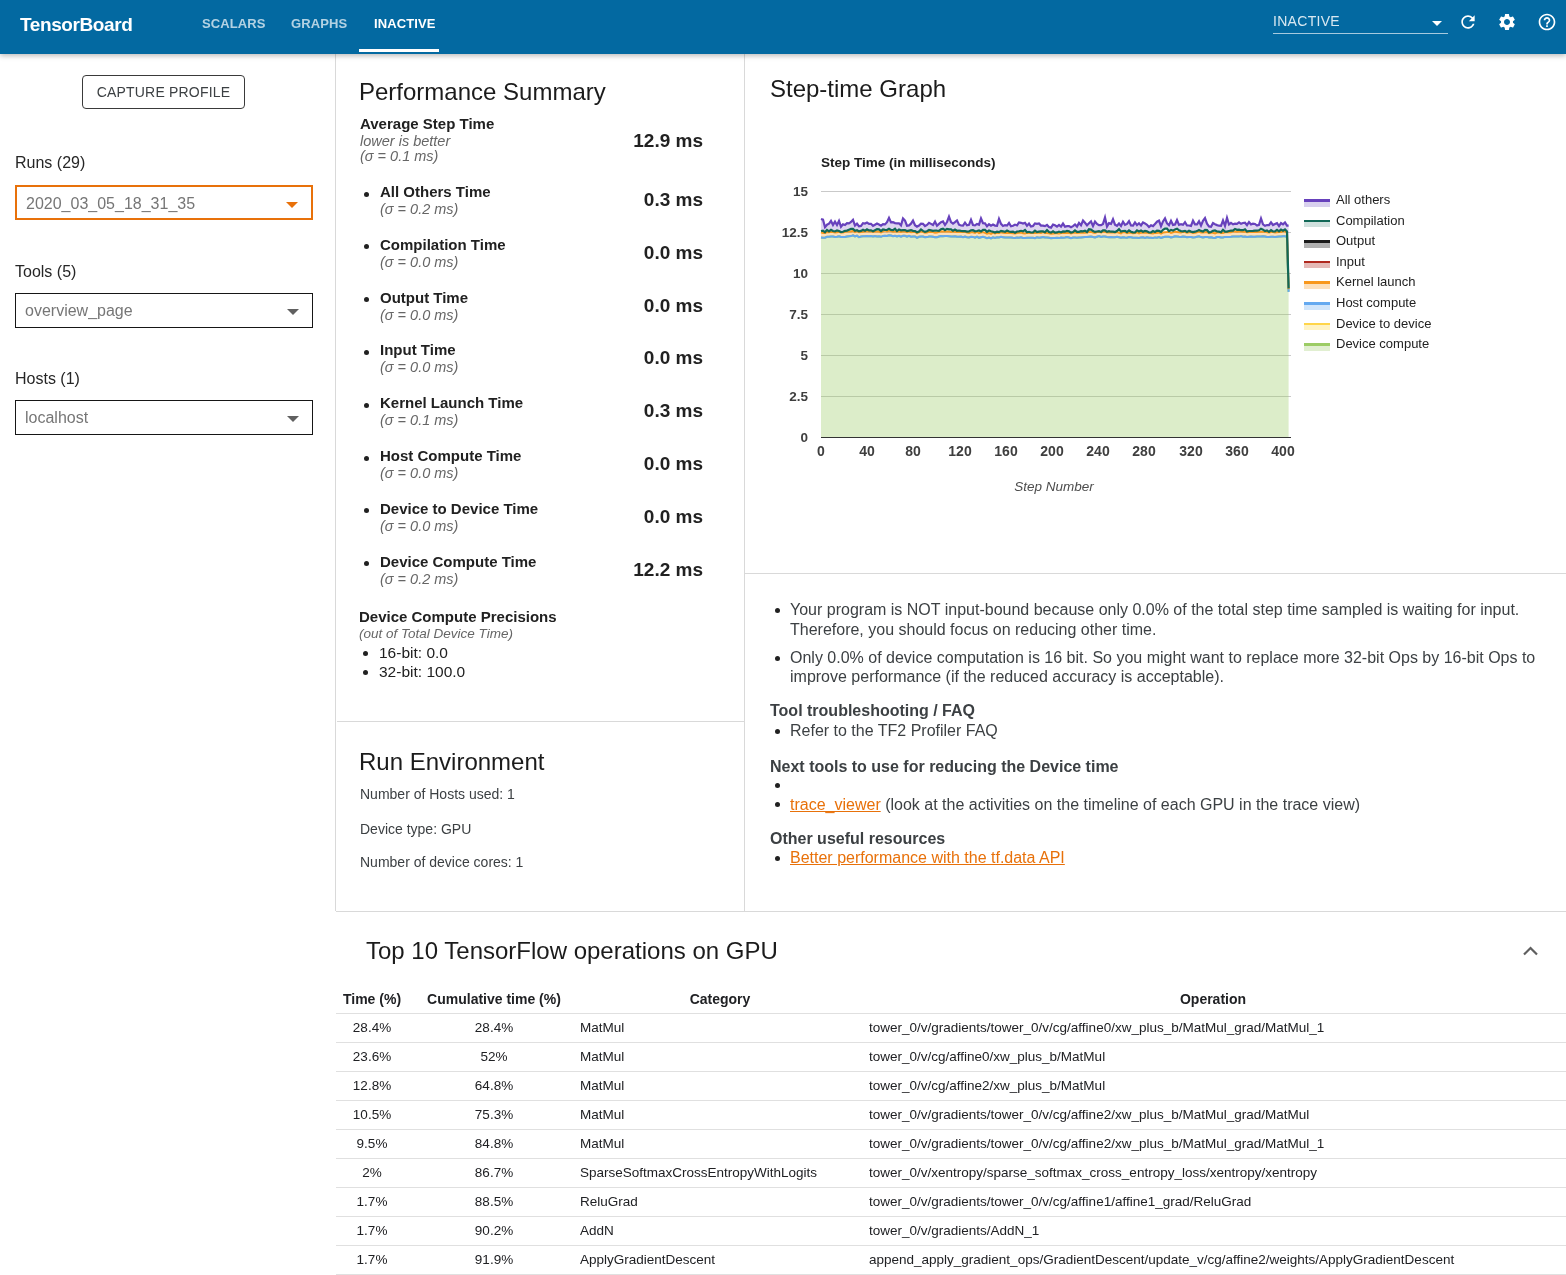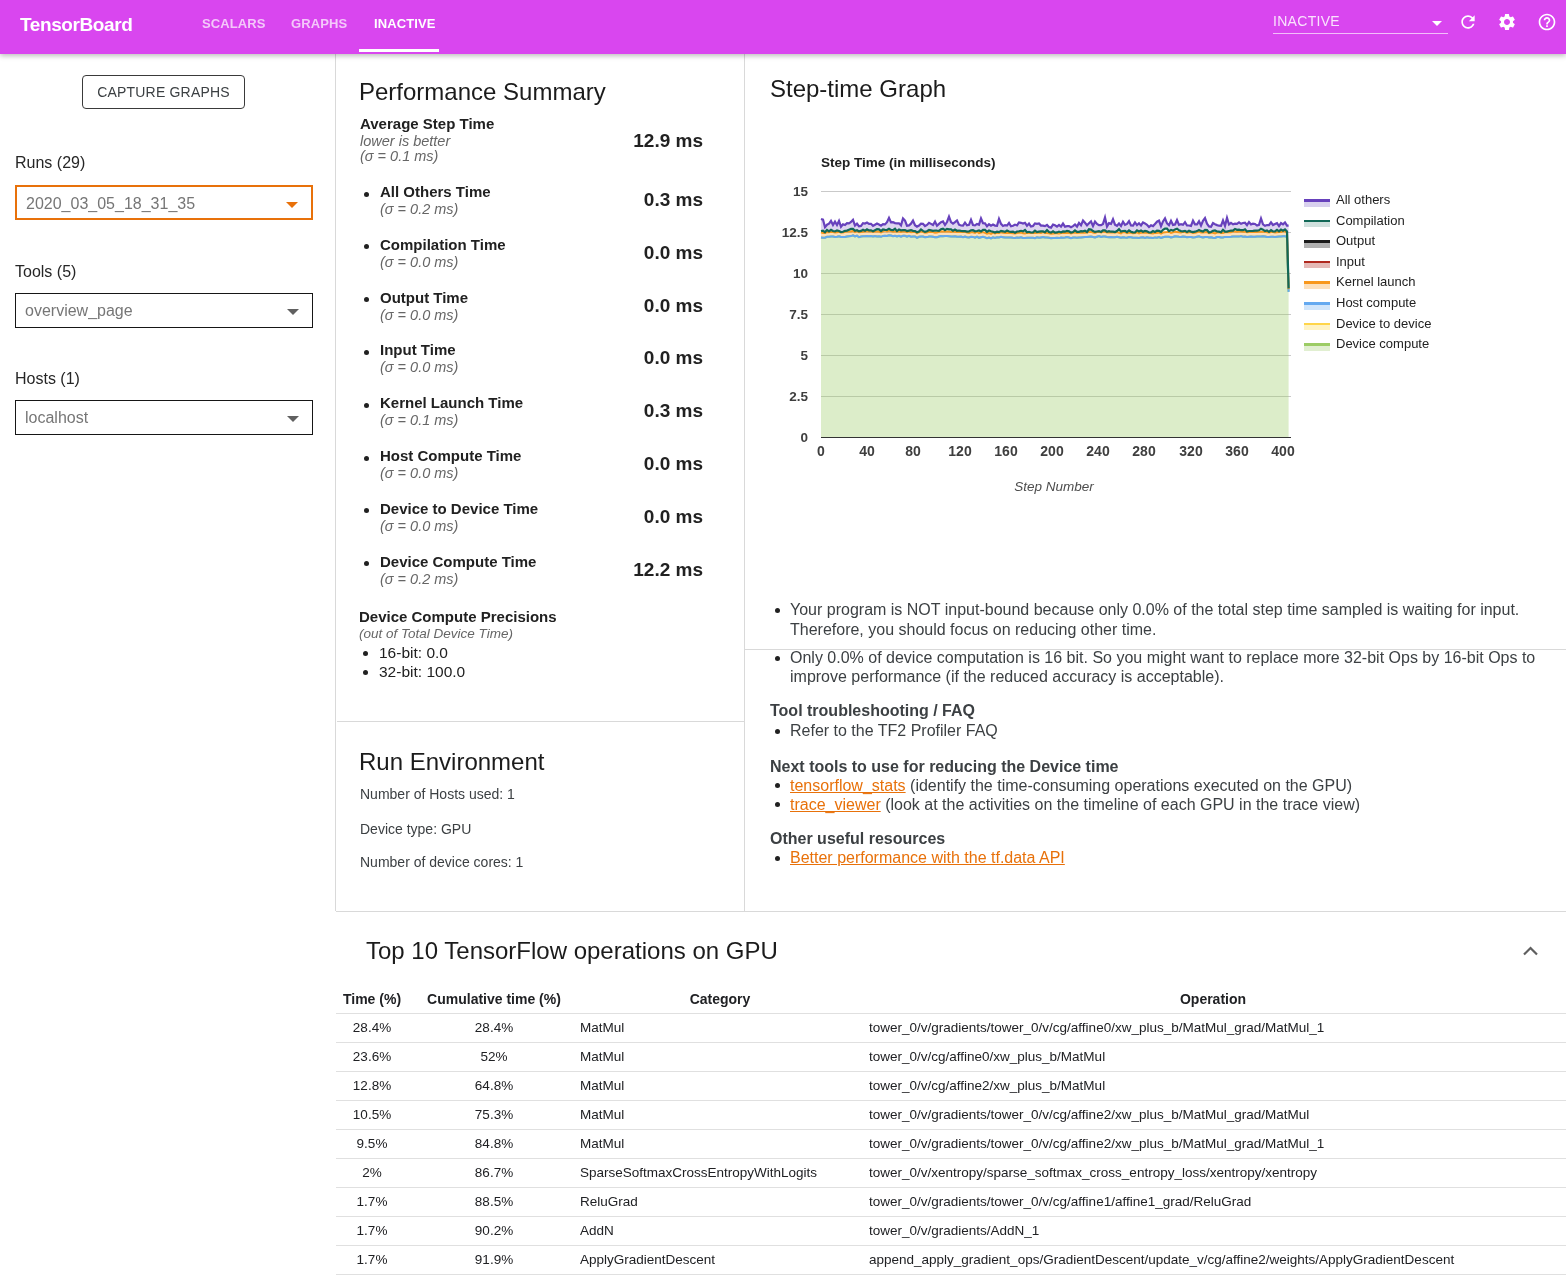--- a/index.html
+++ b/index.html
@@ -2,21 +2,21 @@
 <html><head>
 <meta charset="utf-8">
 <style>
 * { margin:0; padding:0; box-sizing:border-box; }
 html,body { width:1566px; height:1275px; overflow:hidden; background:#fff;
   font-family:"Liberation Sans", sans-serif; }
 .abs { position:absolute; }
 
 
 #header { position:absolute; left:0; top:0; width:1566px; height:54px;
-  background:#d946ef; box-shadow:0 2px 5px rgba(0,0,0,0.26); z-index:10; }
+  background:#0369a1; box-shadow:0 2px 5px rgba(0,0,0,0.26); z-index:10; }
 #logo { position:absolute; left:20px; top:14px; color:#fff; font-size:19px; font-weight:bold; letter-spacing:-0.4px;}
 .tab { position:absolute; top:16px; font-size:13px; font-weight:bold; letter-spacing:0.1px; color:rgba(255,255,255,0.7); }
 .tab.active { color:#fff; }
 #tabline { position:absolute; top:49px; height:3px; background:#fff; }
 #inactive { position:absolute; left:1273px; top:13px; width:175px; height:21px;
   border-bottom:1px solid rgba(255,255,255,0.65); color:rgba(255,255,255,0.85);
   font-size:14px; letter-spacing:0.3px; }
 #inactive .arr { position:absolute; right:6px; top:8px; width:0; height:0;
   border-left:5px solid transparent; border-right:5px solid transparent; border-top:5px solid #fff; }
 .hicon { position:absolute; top:12px; width:20px; height:20px; }
@@ -35,21 +35,21 @@
 .sbselect .arr { position:absolute; right:13px; top:15px; width:0; height:0;
   border-left:6px solid transparent; border-right:6px solid transparent; border-top:6px solid #606060; }
 #sel-runs { top:131px; border:2px solid #e8710a; }
 #sel-runs .arr { border-top-color:#e8710a; }
 #sel-tools { top:239px; border:1px solid #161616; }
 #sel-hosts { top:346px; border:1px solid #161616; }
 
 
 #leftcol { position:absolute; left:337px; top:54px; width:408px; height:857px;
   border-right:1px solid #d9d9d9; }
-#rtop { position:absolute; left:745px; top:54px; width:821px; height:596px;
+#rtop { position:absolute; left:745px; top:54px; width:821px; height:520px;
   border-bottom:1px solid #d9d9d9; }
 #rbot { position:absolute; left:745px; top:538px; width:821px; height:373px; }
 #tablesec { position:absolute; left:336px; top:911px; width:1230px; height:364px;
   border-top:1px solid #d9d9d9; }
 
 h2 { font-size:24px; font-weight:normal; color:#1b1b1b; letter-spacing:0; }
 
 
 .psrow-label { position:absolute; font-size:15px; font-weight:bold; color:#212121; }
 .psrow-sigma { position:absolute; font-size:14.5px; font-style:italic; color:#666; }
@@ -102,21 +102,21 @@
       </svg>
   </div>
   <div class="hicon" style="left:1537px;">
     <svg width="20" height="20" viewBox="0 0 24 24" fill="#fff">
         <path d="M11 18h2v-2h-2v2zm1-16C6.48 2 2 6.48 2 12s4.48 10 10 10 10-4.48 10-10S17.52 2 12 2zm0 18c-4.41 0-8-3.59-8-8s3.59-8 8-8 8 3.59 8 8-3.59 8-8 8zm0-14c-2.21 0-4 1.79-4 4h2c0-1.1.9-2 2-2s2 .9 2 2c0 2-3 1.75-3 5h2c0-2.25 3-2.5 3-5 0-2.21-1.79-4-4-4z"></path>
       </svg>
   </div>
 </div>
 
 <div id="sidebar">
-  <div id="capture">CAPTURE GRAPHS</div>
+  <div id="capture">CAPTURE PROFILE</div>
   <div class="sblabel" style="top:100px;">Runs (29)</div>
   <div class="sbselect" id="sel-runs">
       <span class="txt">2020_03_05_18_31_35</span>
       <span class="arr"></span>
     </div>
   <div class="sblabel" style="top:209px;">Tools (5)</div>
   <div class="sbselect" id="sel-tools">
       <span class="txt">overview_page</span>
       <span class="arr"></span>
     </div>
@@ -282,21 +282,20 @@
     <div class="recline" style="left:45px; top:63px;">Your program is NOT input-bound because only 0.0% of the total step time sampled is waiting for input.</div>
     <div class="recline" style="left:45px; top:82.5px;">Therefore, you should focus on reducing other time.</div>
     <span class="bullet" style="left:29.5px; top:117.5px;"></span>
     <div class="recline" style="left:45px; top:111px;">Only 0.0% of device computation is 16 bit. So you might want to replace more 32-bit Ops by 16-bit Ops to</div>
     <div class="recline" style="left:45px; top:130px;">improve performance (if the reduced accuracy is acceptable).</div>
     <div class="recline recbold" style="left:25px; top:164px;">Tool troubleshooting / FAQ</div>
     <span class="bullet" style="left:29.5px; top:190.5px;"></span>
     <div class="recline" style="left:45px; top:184px;">Refer to the TF2 Profiler FAQ</div>
     <div class="recline recbold" style="left:25px; top:220px;">Next tools to use for reducing the Device time</div>
     <span class="bullet" style="left:29.5px; top:245.0px;"></span>
-    <div class="recline" style="left:45px; top:238.5px;"><a class="olink" href="#">tensorflow_stats</a> (identify the time-consuming operations executed on the GPU)</div>
     <span class="bullet" style="left:29.5px; top:264.0px;"></span>
     <div class="recline" style="left:45px; top:257.5px;"><a class="olink" href="#">trace_viewer</a> (look at the activities on the timeline of each GPU in the trace view)</div>
     <div class="recline recbold" style="left:25px; top:292px;">Other useful resources</div>
     <span class="bullet" style="left:29.5px; top:317.5px;"></span>
     <div class="recline" style="left:45px; top:311px;"><a class="olink" href="#">Better performance with the tf.data API</a></div>
 </div>
 
 <div id="tablesec">
   <h2 class="abs" style="left:30px; top:25px;">Top 10 TensorFlow operations on GPU</h2>
   <svg class="abs" style="left:1186px; top:34px;" width="17" height="10" viewBox="0 0 17 10">

